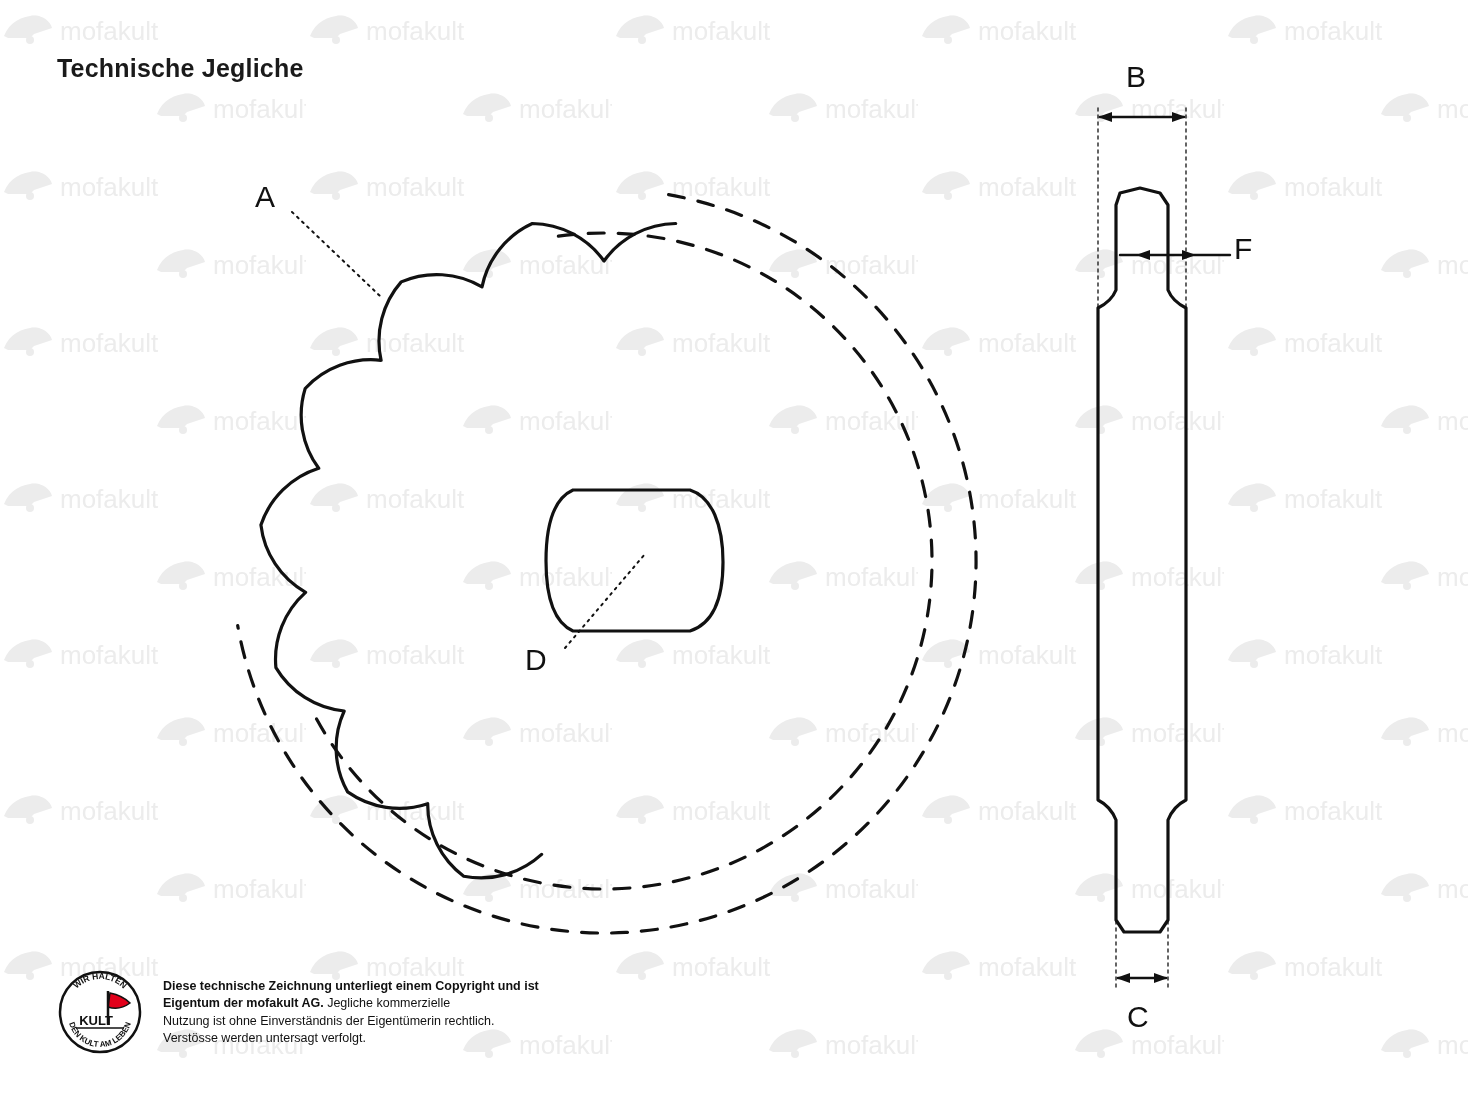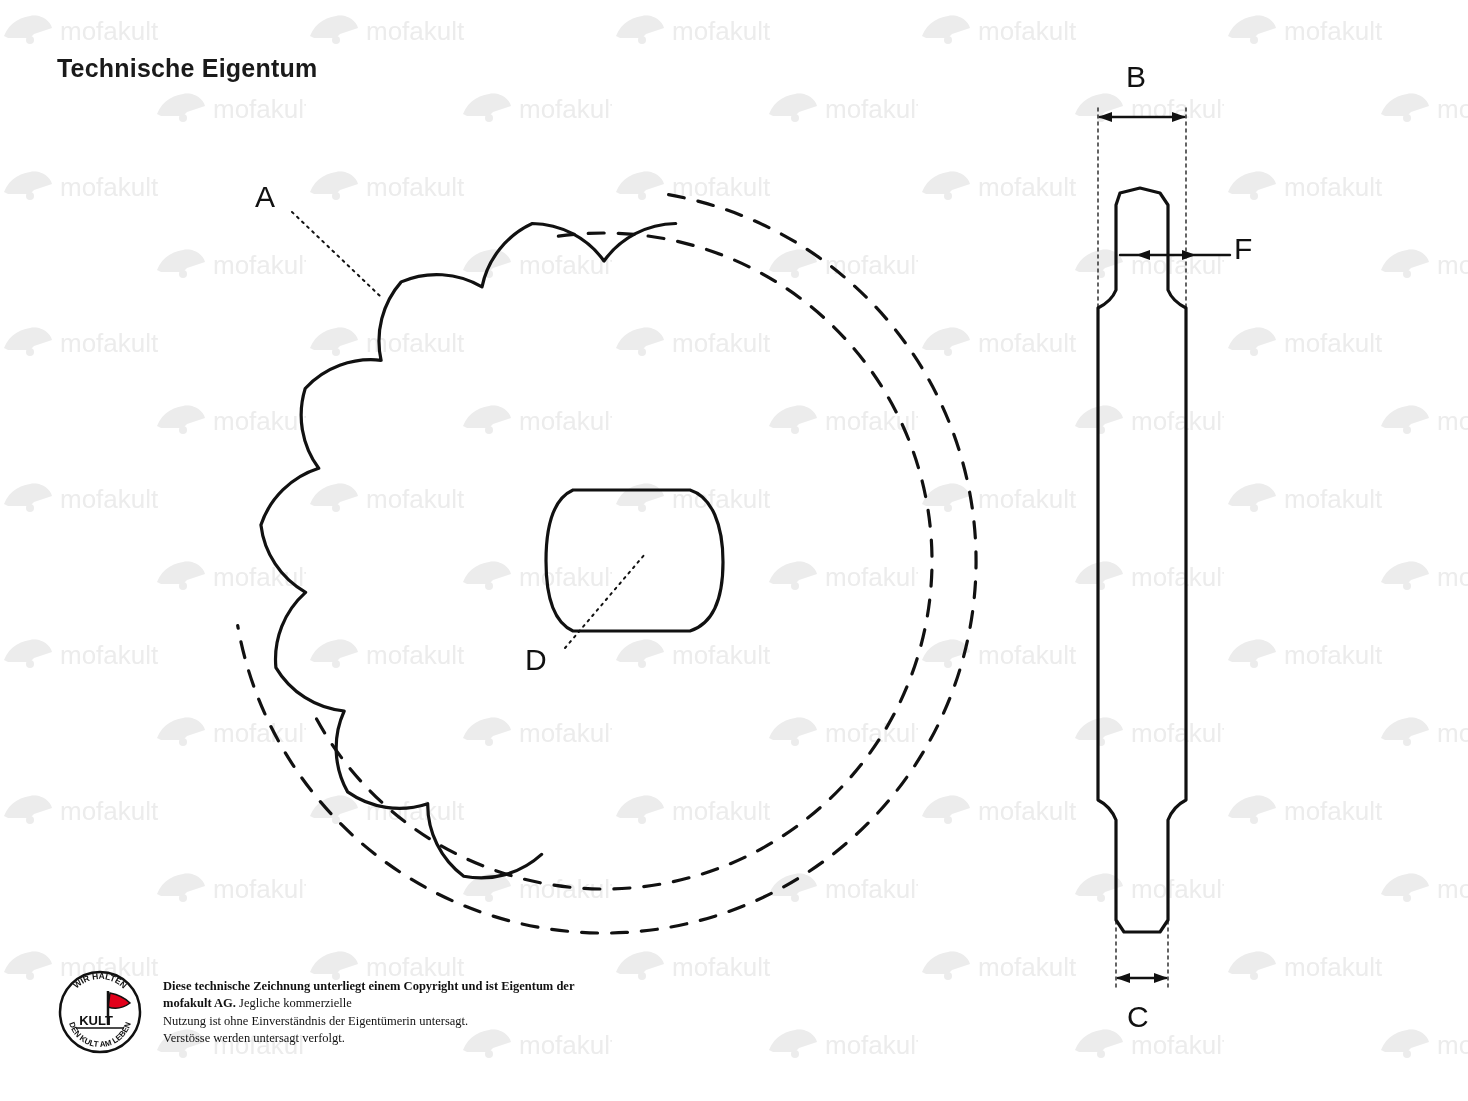--- a/index.html
+++ b/index.html
@@ -58,21 +58,20 @@
   #label-F { left: 1234px; top: 232px; }
   #copyright {
     position: absolute;
     left: 163px;
     top: 978px;
     width: 420px;
     font-size: 12.5px;
     line-height: 1.38;
     color: #111111;
     z-index: 3;
-    font-family: Liberation Serif, serif;
   }
   #copyright .bold {
     font-weight: bold;
   }
   #kult-logo {
     position: absolute;
     left: 50px;
     top: 965px;
     width: 100px;
     height: 95px;
@@ -408,21 +407,21 @@
         <path fill="#111111" stroke="none" d="M 1168 978 L 1154 973 L 1154 983 Z"></path>
 
         <path stroke="#111111" stroke-width="2.4" fill="none" d="M 1120 255 L 1230 255"></path>
         <path fill="#111111" stroke="none" d="M 1136 255 L 1150 250 L 1150 260 Z"></path>
         <path fill="#111111" stroke="none" d="M 1196 255 L 1182 250 L 1182 260 Z"></path>
       </g>
 
     </g>
   </svg>
 
-  <div id="title">Technische Eigentum</div>
+  <div id="title">Technische Jegliche</div>
 
   <div class="dim-label" id="label-A">A</div>
   <div class="dim-label" id="label-D">D</div>
   <div class="dim-label" id="label-B">B</div>
   <div class="dim-label" id="label-C">C</div>
   <div class="dim-label" id="label-F">F</div>
 
   <svg id="kult-logo" viewBox="0 0 100 95" xmlns="http://www.w3.org/2000/svg">
     <circle cx="50" cy="47" r="40" fill="none" stroke="#111111" stroke-width="2.5"></circle>
     <path d="M14 47 L86 47" stroke="#111111" stroke-width="1.5" fill="none" opacity="0"></path>
@@ -436,17 +435,17 @@
     </text>
     <path d="M60 28 C70 30, 76 34, 80 38 C72 44, 64 44, 58 42 Z" fill="#e2001a" stroke="#111111" stroke-width="1.5"></path>
     <path d="M58 26 L58 60" stroke="#111111" stroke-width="2.5" fill="none"></path>
     <text x="46" y="60" text-anchor="middle" font-family="Liberation Sans, sans-serif" font-size="13" font-weight="bold" fill="#111111">KULT</text>
     <path d="M26 63 L74 63" stroke="#111111" stroke-width="1.6" fill="none"></path>
     <path d="M26 56 L74 56" stroke="#111111" stroke-width="1.6" fill="none" opacity="0"></path>
   </svg>
 
   <div id="copyright">
     <span class="bold">Diese technische Zeichnung unterliegt einem Copyright und ist Eigentum der mofakult AG.</span><span> Jegliche kommerzielle</span><br>
-    <span>Nutzung ist ohne Einverständnis der Eigentümerin untersagt.</span><br>
+    <span>Nutzung ist ohne Einverständnis der Eigentümerin rechtlich.</span><br>
     <span>Verstösse werden untersagt verfolgt.</span>
   </div>
 
 </div>
 
 </body></html>

